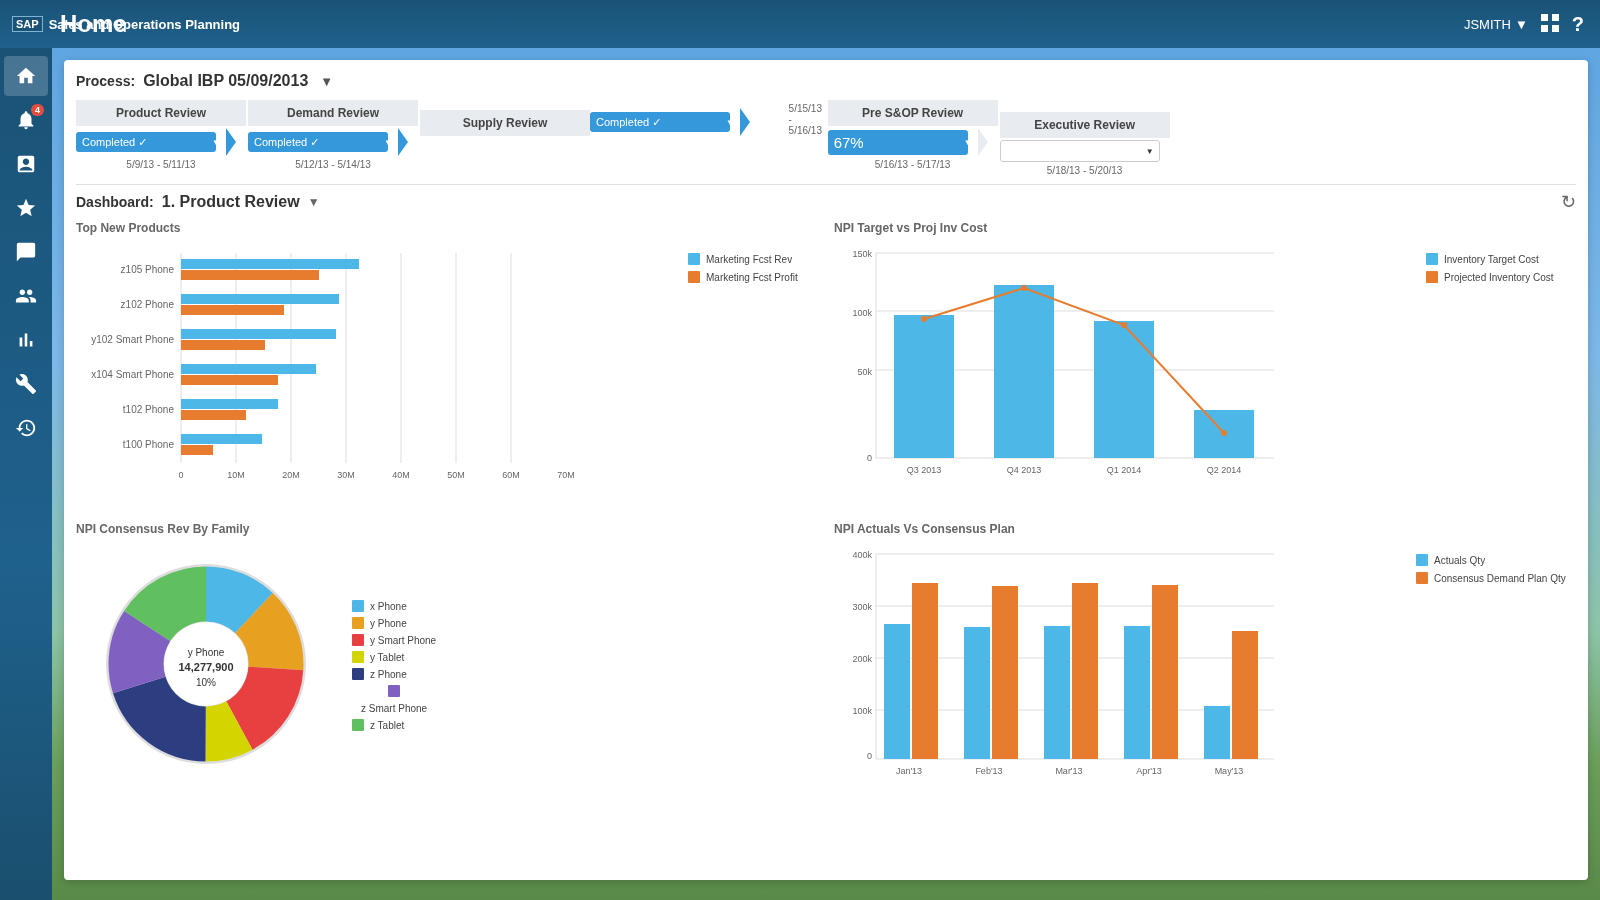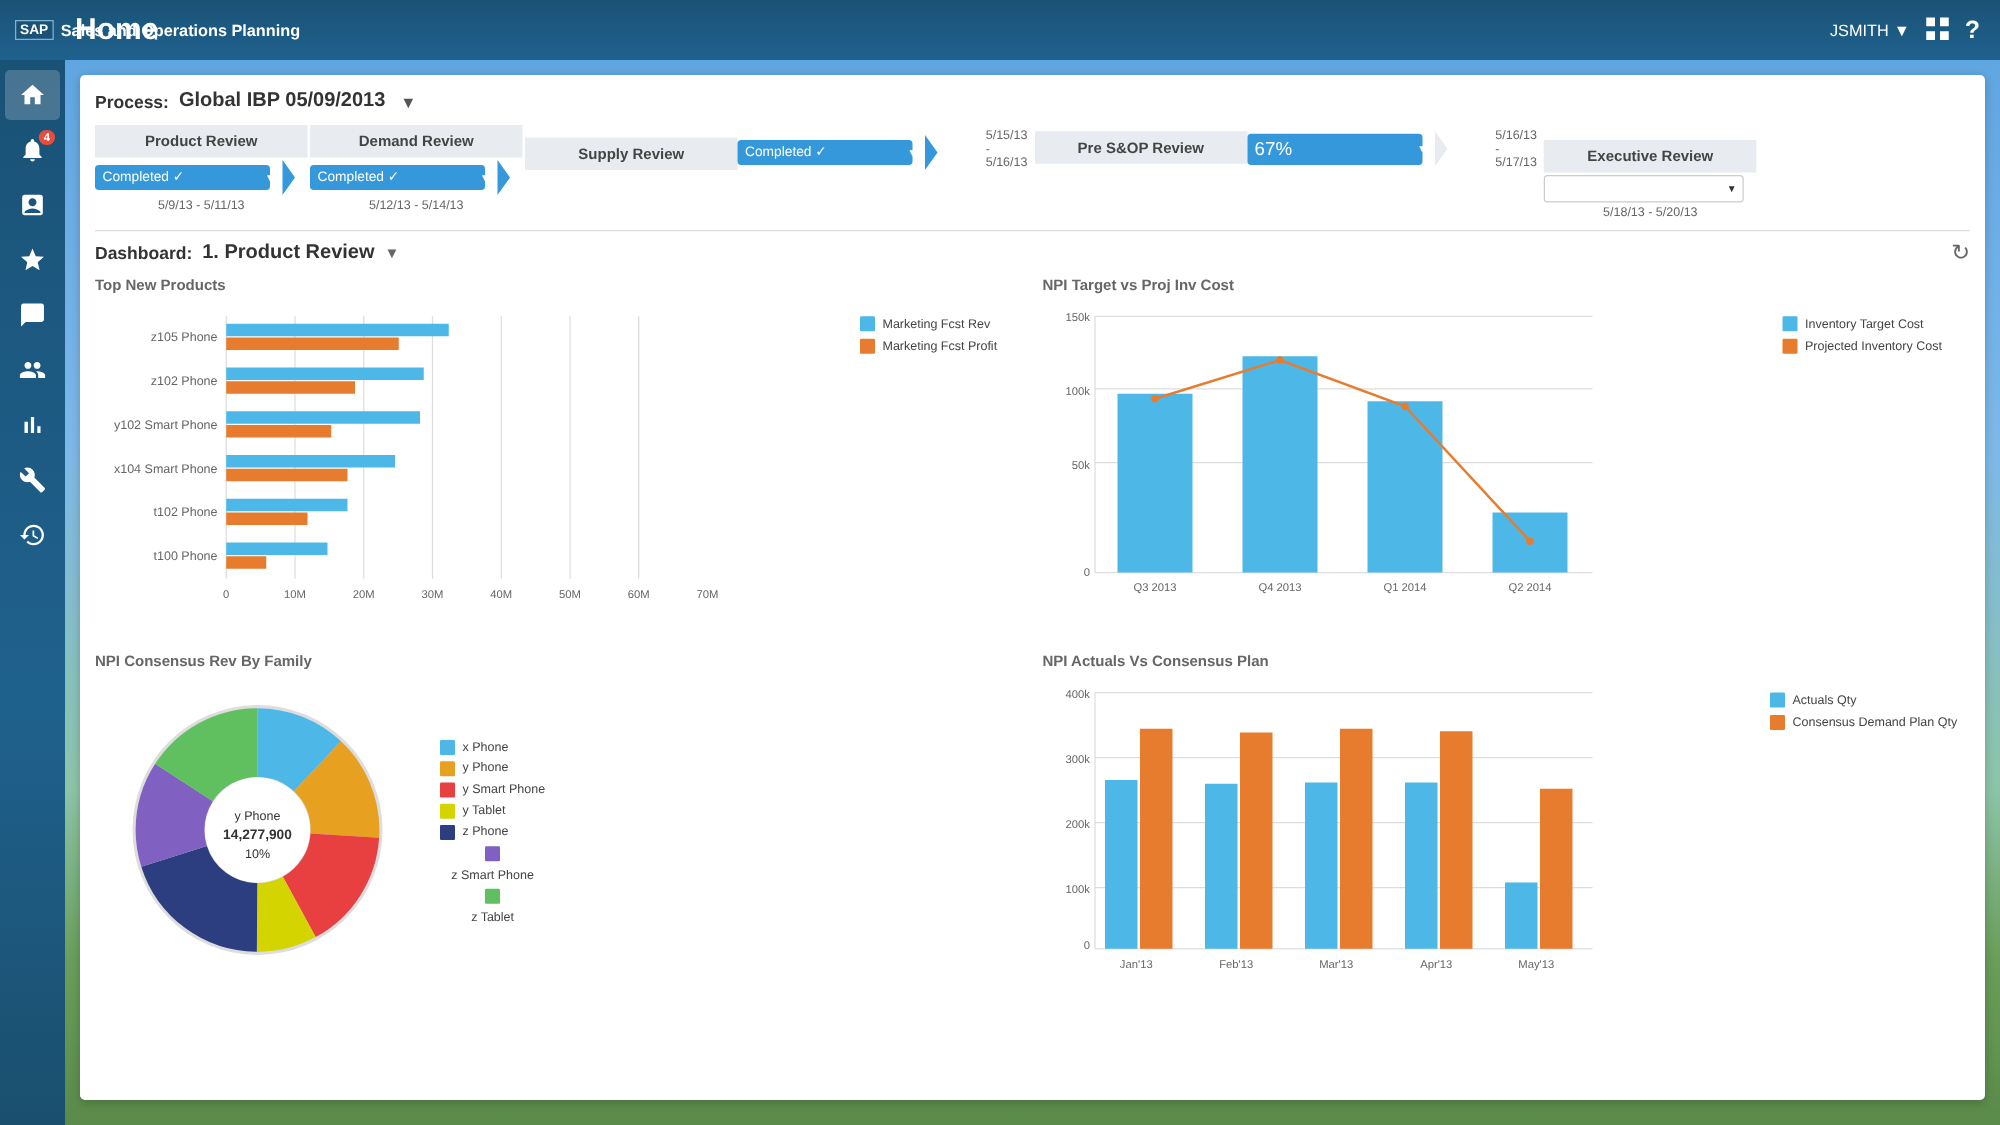--- a/index.html
+++ b/index.html
@@ -222,21 +222,21 @@
           <div class="sel-wrapper" style="width:150px;">
             <select class="step-sel">
               <option>Completed ✓</option>
             </select>
           </div>
           <div style="width:0;height:0;border-top:14px solid transparent;border-bottom:14px solid transparent;border-left:10px solid #3498db;"></div>
         </div>
         <div style="font-size:10px;color:#666;margin-top:3px;">5/15/13 - 5/16/13</div>
       </div>
 
-      <div style="display:flex;flex-direction:row;align-items:center;margin-right:2px;">
+      <div style="display:flex;flex-direction:column;align-items:center;margin-right:2px;">
         <div style="font-size:12px;font-weight:bold;color:#444;background:#e8ecf0;padding:6px 12px;min-width:170px;text-align:center;">Pre S&amp;OP Review</div>
         <div style="display:flex;align-items:center;width:100%;margin-top:2px;">
           <div class="sel-wrapper" style="width:150px;">
             <select class="step-sel-partial" style="background:#3498db;color:white;border:none;border-radius:3px;padding:4px 6px;font-size:15px;width:140px;-webkit-appearance:none;">
               <option>67%</option>
             </select>
           </div>
           <div style="width:0;height:0;border-top:14px solid transparent;border-bottom:14px solid transparent;border-left:10px solid #e8ecf0;"></div>
         </div>
         <div style="font-size:10px;color:#666;margin-top:3px;">5/16/13 - 5/17/13</div>
@@ -425,21 +425,21 @@
               <span style="font-size:10px;color:#444;">y Tablet</span>
             </div>
             <div style="display:flex;align-items:center;gap:6px;">
               <div style="width:12px;height:12px;background:#2c3e80;border-radius:1px;"></div>
               <span style="font-size:10px;color:#444;">z Phone</span>
             </div>
             <div style="display:flex;align-items:center;gap:6px;flex-direction:column;">
               <div style="width:12px;height:12px;background:#8060c0;border-radius:1px;"></div>
               <span style="font-size:10px;color:#444;">z Smart Phone</span>
             </div>
-            <div style="display:flex;align-items:center;gap:6px;flex-direction:column;">
+            <div style="display:flex;align-items:center;gap:6px;">
               <div style="width:12px;height:12px;background:#60c060;border-radius:1px;"></div>
               <span style="font-size:10px;color:#444;">z Tablet</span>
             </div>
           </div>
         </div>
       </div>
 
       <div>
         <div class="chart-title">NPI Actuals Vs Consensus Plan</div>
         <div style="display:flex;gap:8px;">

